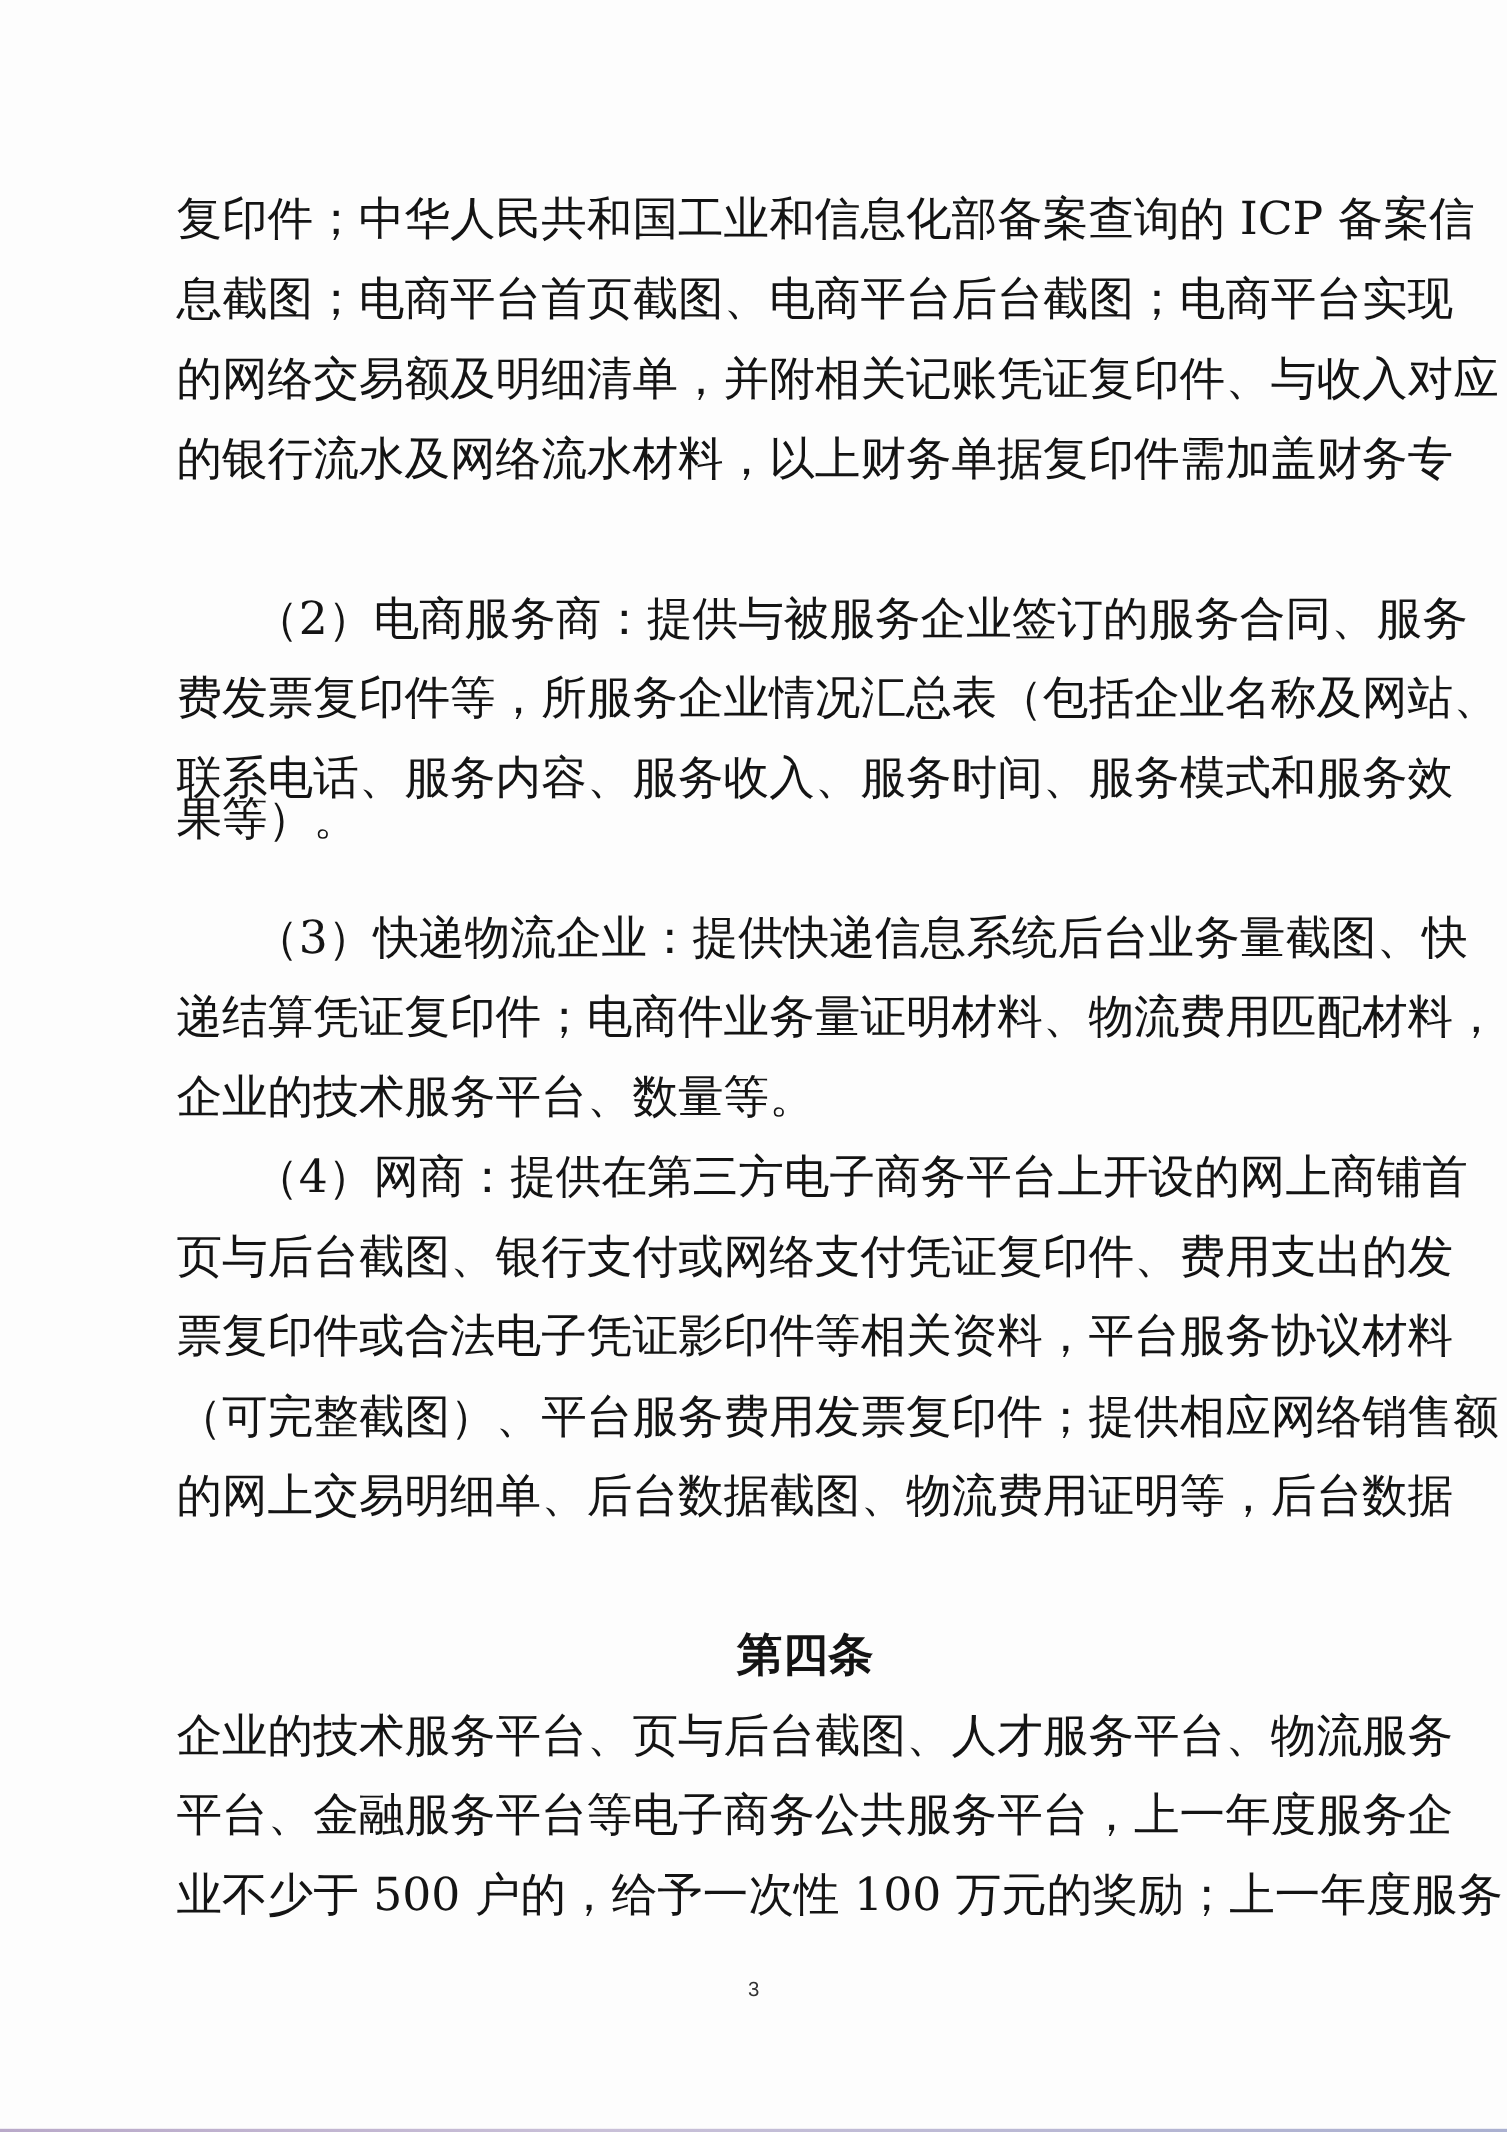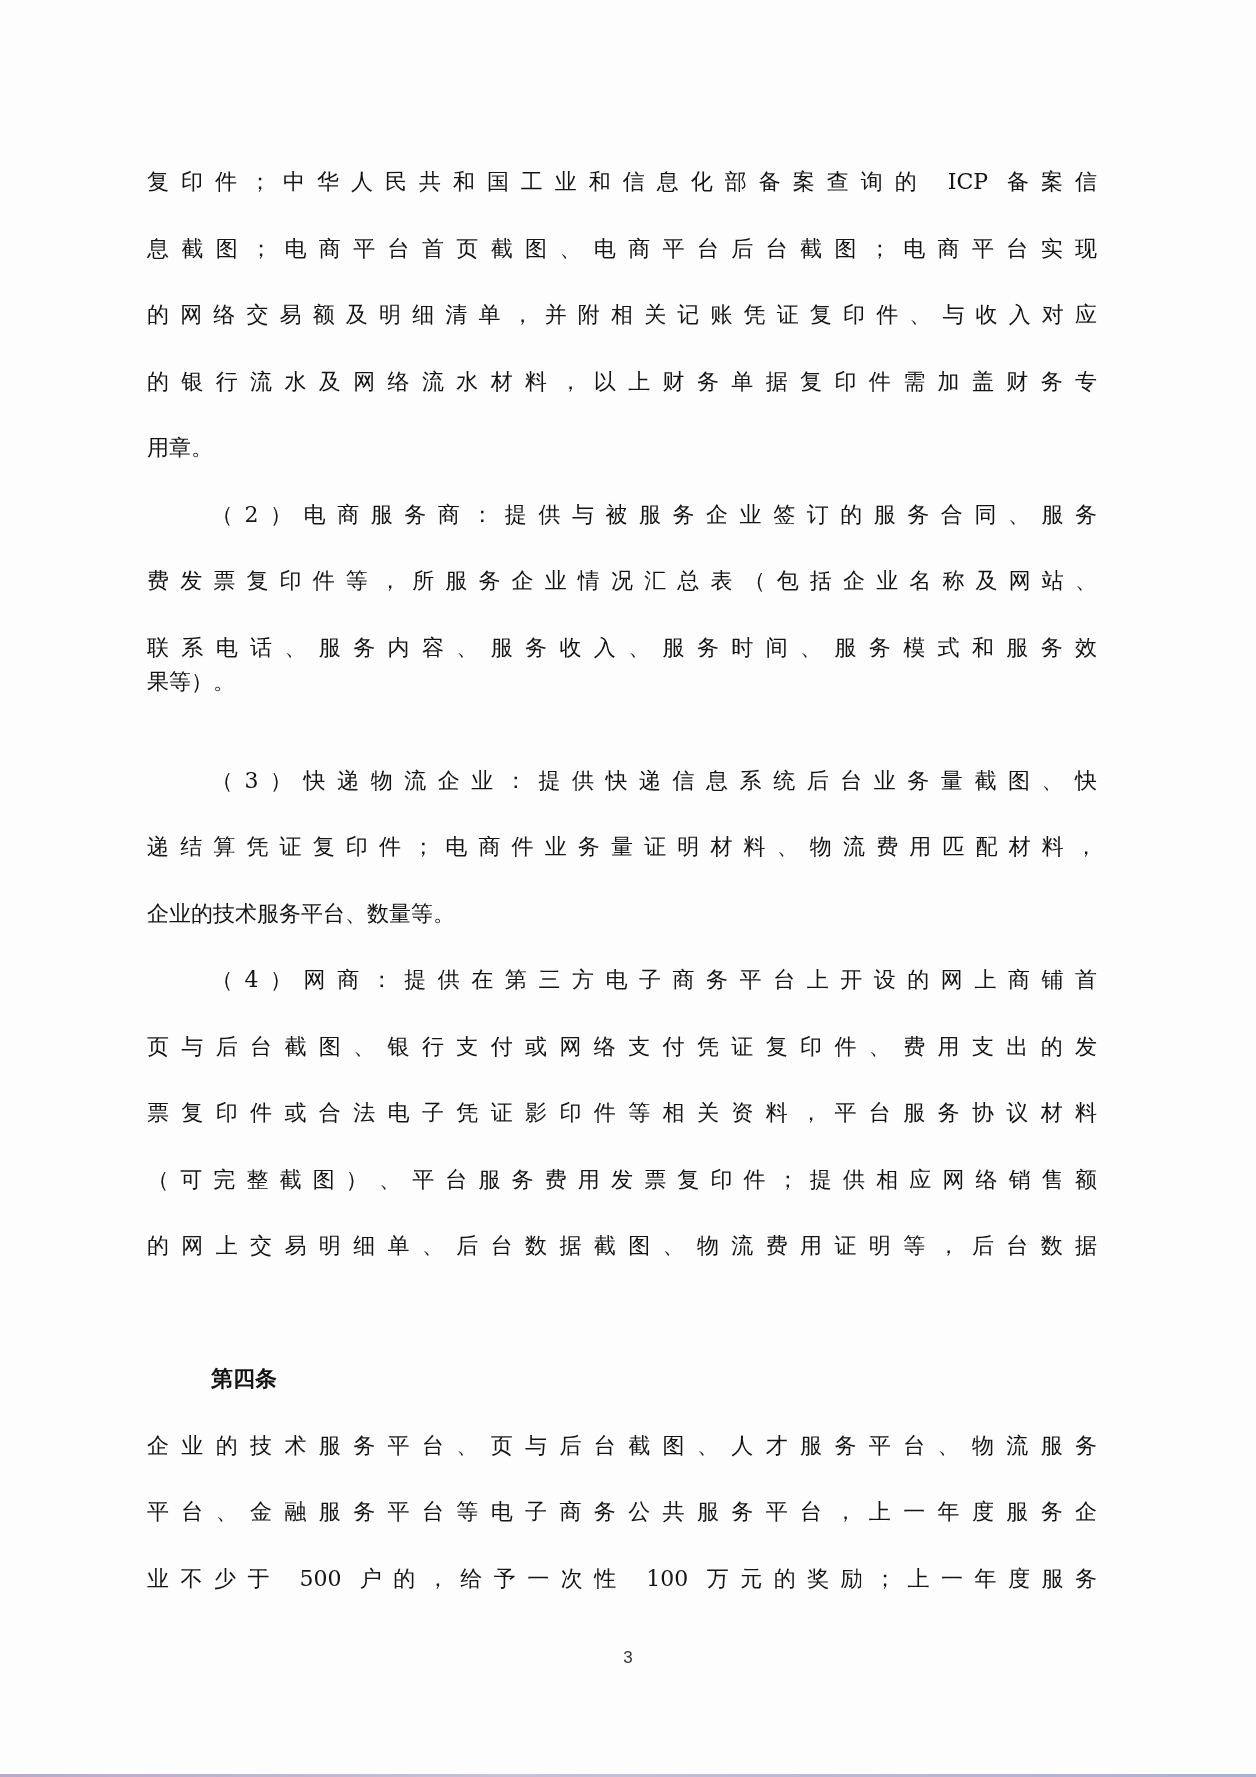--- a/index.html
+++ b/index.html
@@ -10,21 +10,21 @@
     overflow: hidden;
     font-family: "DejaVu Serif", "Liberation Serif", serif;
     color: #141414;
   }
   .page { position: absolute; left: 0; top: 0; width: 1256px; height: 1777px; }
   .line {
     position: absolute;
     left: 147px;
     width: 950px;
     height: 44px;
-    font-size: 22px;
+    font-size: 38px;
     line-height: 44px;
     white-space: nowrap;
     text-align: justify;
     text-align-last: justify;
     letter-spacing: 0;
   }
   .line.last { text-align-last: left; }
   .line.indent { left: 211px; width: 886px; }
   .bold { font-weight: bold; font-family: "DejaVu Sans", "Liberation Sans", sans-serif; }
   .page-number {
@@ -40,38 +40,37 @@
   }
 </style>
 </head>
 <body>
 
 <div class="page">
   <div class="line" style="top:160px">复印件；中华人民共和国工业和信息化部备案查询的 ICP 备案信</div>
   <div class="line" style="top:227px">息截图；电商平台首页截图、电商平台后台截图；电商平台实现</div>
   <div class="line" style="top:293px">的网络交易额及明细清单，并附相关记账凭证复印件、与收入对应</div>
   <div class="line" style="top:360px">的银行流水及网络流水材料，以上财务单据复印件需加盖财务专</div>
-  <div class="line last" style="top:426px">用章。</div>
 
   <div class="line indent" style="top:493px">（2）电商服务商：提供与被服务企业签订的服务合同、服务</div>
   <div class="line" style="top:559px">费发票复印件等，所服务企业情况汇总表（包括企业名称及网站、</div>
   <div class="line" style="top:626px">联系电话、服务内容、服务收入、服务时间、服务模式和服务效</div>
   <div class="line last" style="top:660px">果等）。</div>
 
   <div class="line indent" style="top:759px">（3）快递物流企业：提供快递信息系统后台业务量截图、快</div>
   <div class="line" style="top:825px">递结算凭证复印件；电商件业务量证明材料、物流费用匹配材料，</div>
   <div class="line last" style="top:892px">企业的技术服务平台、数量等。</div>
 
   <div class="line indent" style="top:958px">（4）网商：提供在第三方电子商务平台上开设的网上商铺首</div>
   <div class="line" style="top:1025px">页与后台截图、银行支付或网络支付凭证复印件、费用支出的发</div>
   <div class="line" style="top:1091px">票复印件或合法电子凭证影印件等相关资料，平台服务协议材料</div>
   <div class="line" style="top:1158px">（可完整截图）、平台服务费用发票复印件；提供相应网络销售额</div>
   <div class="line" style="top:1224px">的网上交易明细单、后台数据截图、物流费用证明等，后台数据</div>
 
-  <div class="line indent" style="top:1357px; display:flex; justify-content:flex-start;">
+  <div class="line indent" style="top:1357px; display:flex; justify-content:center;margin-left:24px;">
     <span class="bold" style="margin-right:14px; flex:none;">第四条</span>
   </div>
   <div class="line" style="top:1424px">企业的技术服务平台、页与后台截图、人才服务平台、物流服务</div>
   <div class="line" style="top:1490px">平台、金融服务平台等电子商务公共服务平台，上一年度服务企</div>
   <div class="line" style="top:1557px">业不少于 500 户的，给予一次性 100 万元的奖励；上一年度服务</div>
 
   <div class="page-number">3</div>
   <div class="bottom-edge"></div>
 </div>
 

